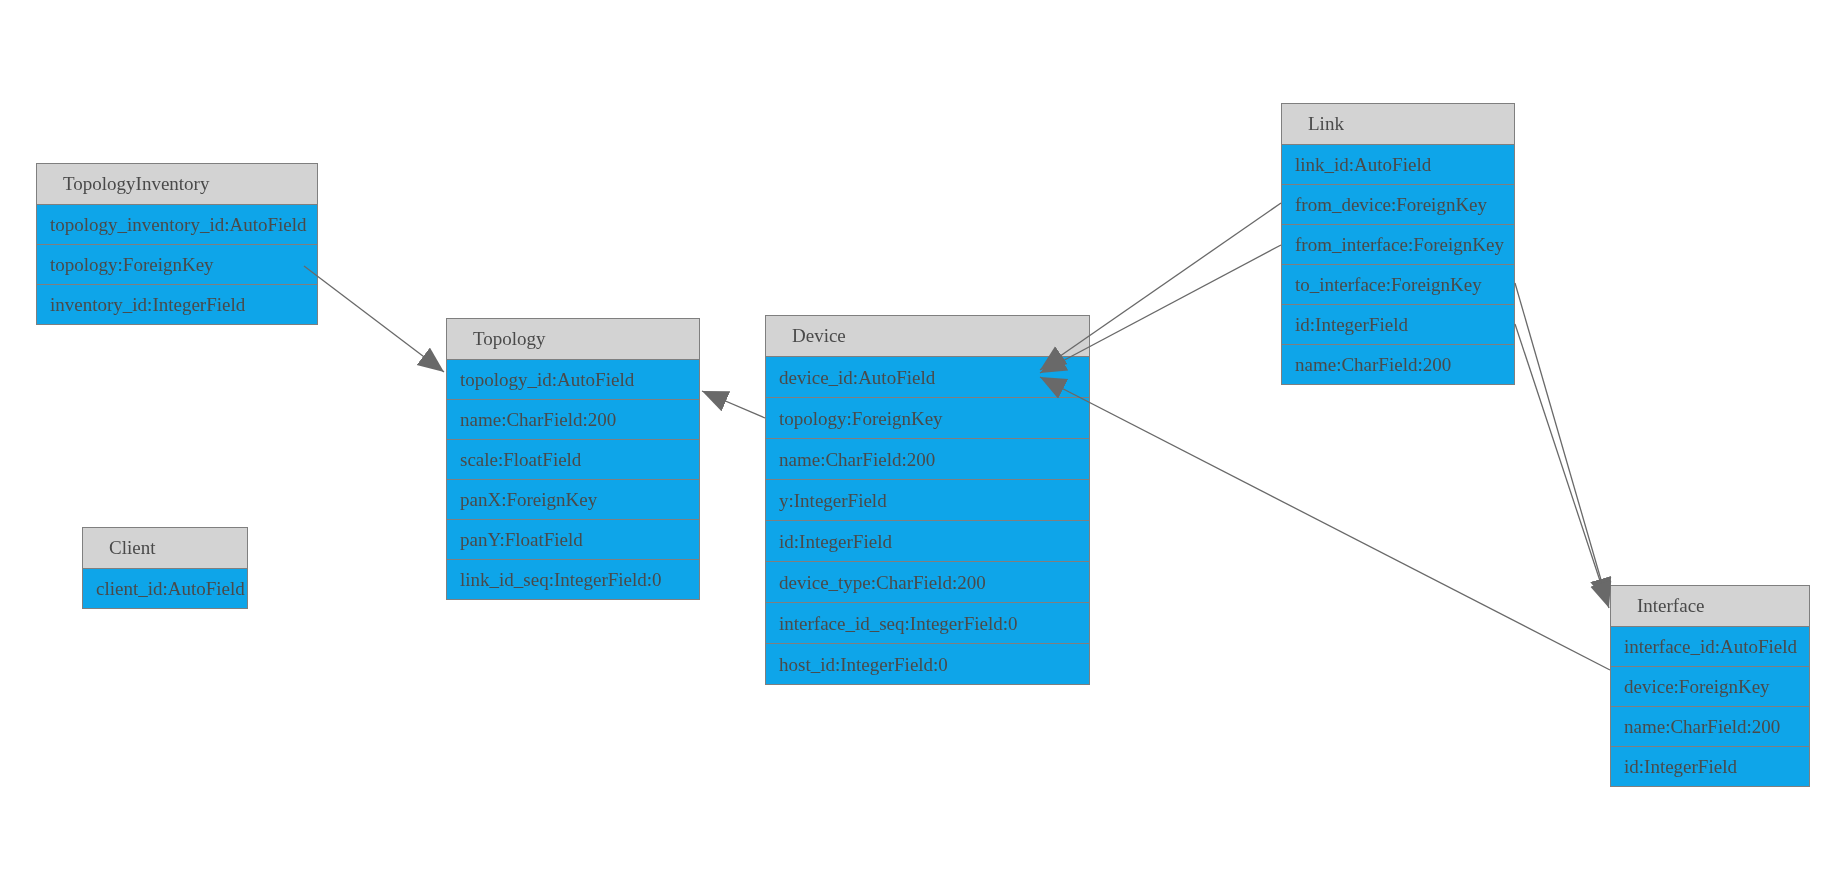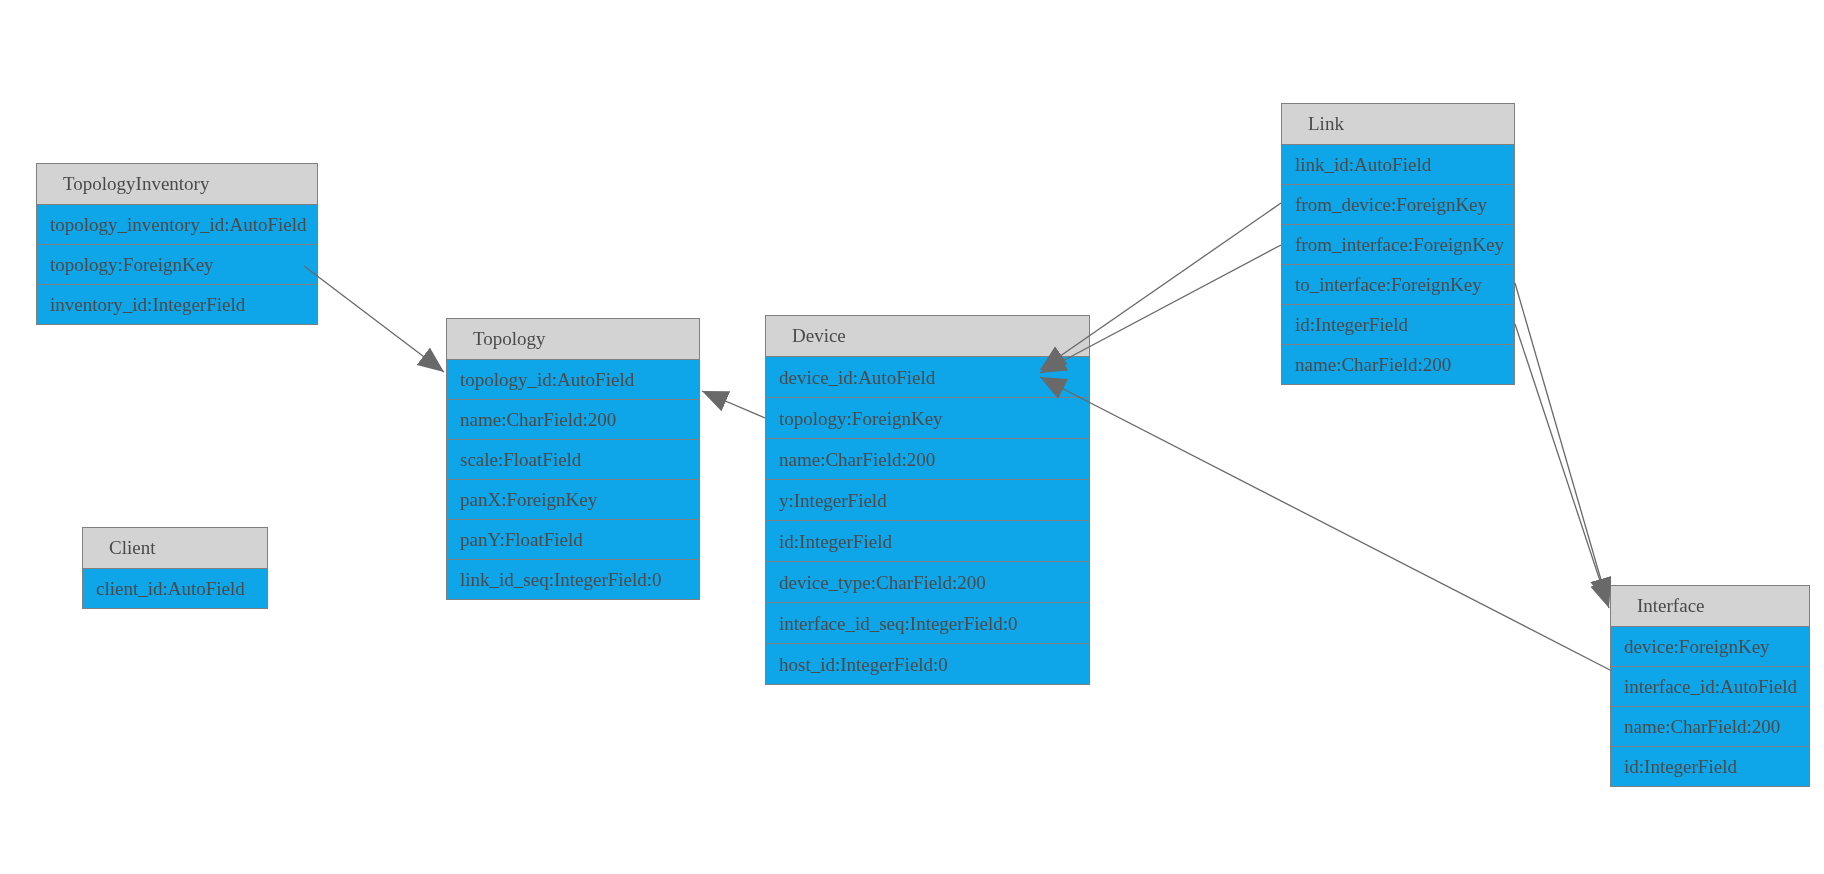--- a/index.html
+++ b/index.html
@@ -74,21 +74,21 @@
   <div class="entity" style="left:446px; top:318px; width:254px;">
     <div class="thead">Topology</div>
     <div class="trow">topology_id:AutoField</div>
     <div class="trow">name:CharField:200</div>
     <div class="trow">scale:FloatField</div>
     <div class="trow">panX:ForeignKey</div>
     <div class="trow">panY:FloatField</div>
     <div class="trow">link_id_seq:IntegerField:0</div>
   </div>
 
-  <div class="entity" style="left:82px; top:527px; width:186px;">
+  <div class="entity" style="left:82px; top:527px; width:166px;">
     <div class="thead">Client</div>
     <div class="trow">client_id:AutoField</div>
   </div>
 
   <div class="entity entity-device" style="left:765px; top:315px; width:325px;">
     <div class="thead">Device</div>
     <div class="trow">device_id:AutoField</div>
     <div class="trow">topology:ForeignKey</div>
     <div class="trow">name:CharField:200</div>
     <div class="trow">y:IntegerField</div>
@@ -103,22 +103,22 @@
     <div class="trow">link_id:AutoField</div>
     <div class="trow">from_device:ForeignKey</div>
     <div class="trow">from_interface:ForeignKey</div>
     <div class="trow">to_interface:ForeignKey</div>
     <div class="trow">id:IntegerField</div>
     <div class="trow">name:CharField:200</div>
   </div>
 
   <div class="entity" style="left:1610px; top:567px; width:200px;margin-top:18px;">
     <div class="thead">Interface</div>
+    <div class="trow">interface_id:AutoField</div>
     <div class="trow">device:ForeignKey</div>
-    <div class="trow">interface_id:AutoField</div>
     <div class="trow">name:CharField:200</div>
     <div class="trow">id:IntegerField</div>
   </div>
 
   <svg class="edges" viewBox="0 0 1824 874" xmlns="http://www.w3.org/2000/svg">
     <defs>
       <marker id="arrow" markerUnits="userSpaceOnUse" markerWidth="28" markerHeight="24" refX="26" refY="11" orient="auto">
         <path d="M0,0 L26,11 L0,22 Z" fill="#696969"></path>
       </marker>
     </defs>

